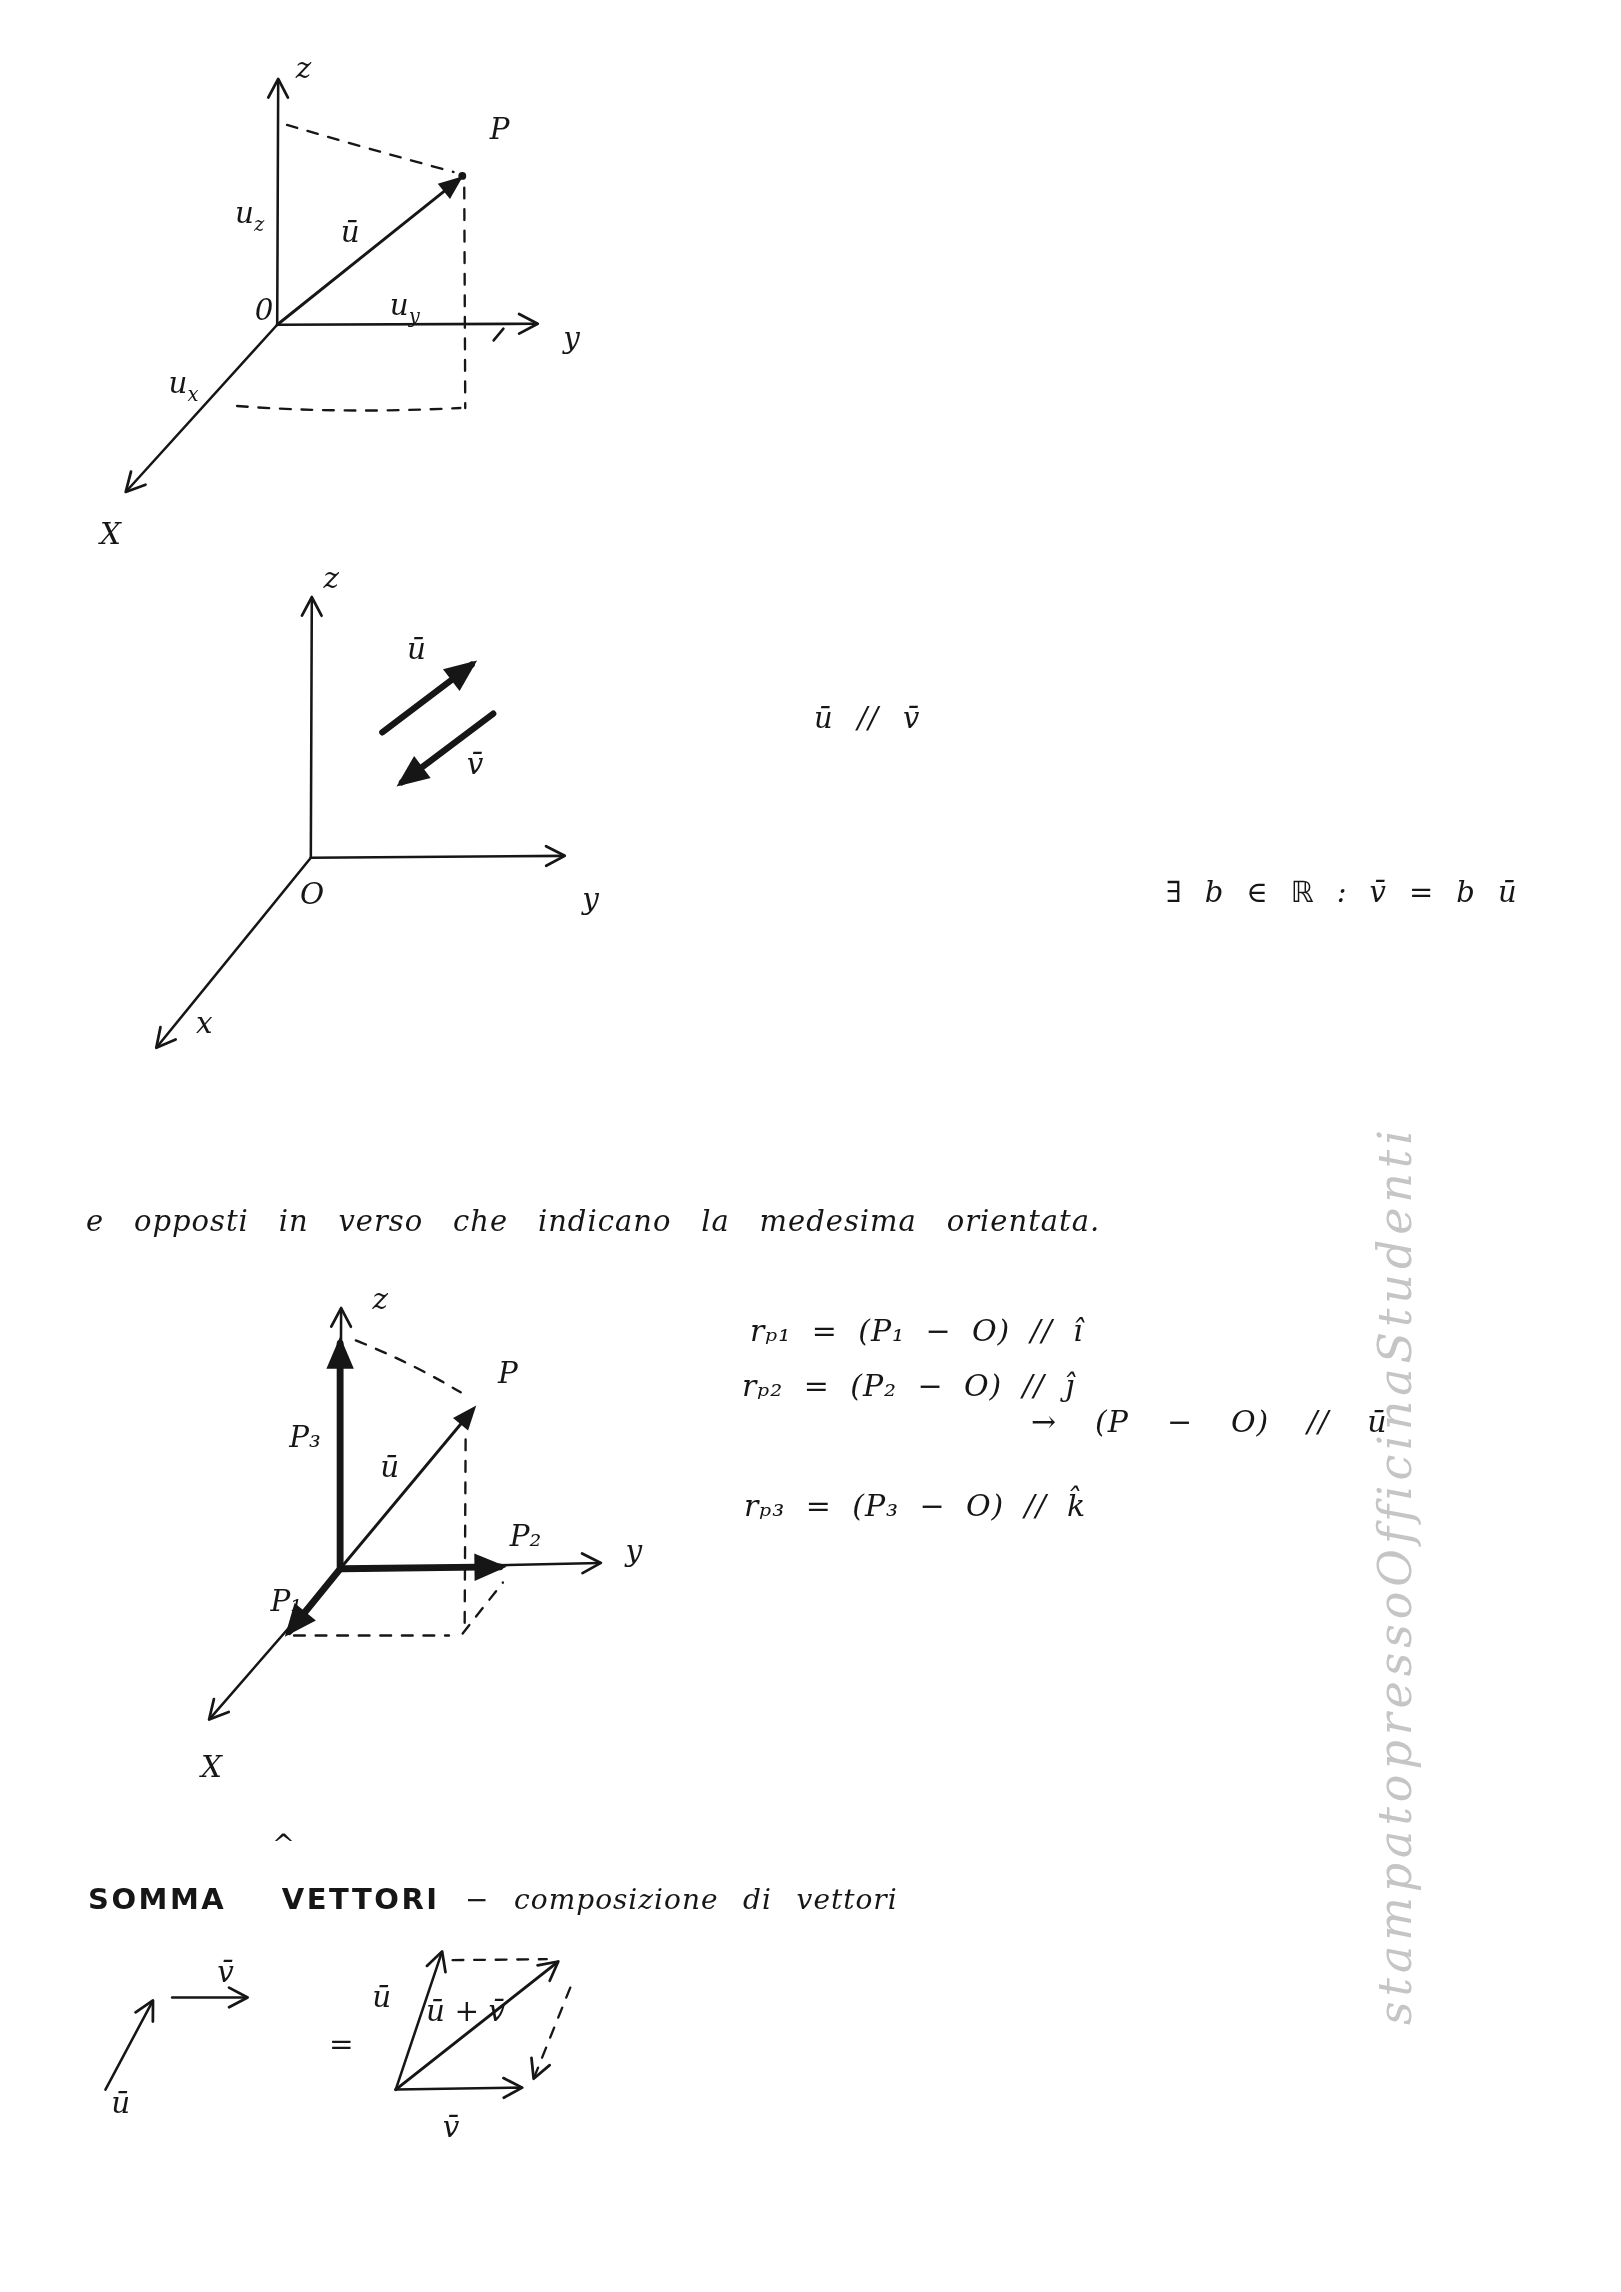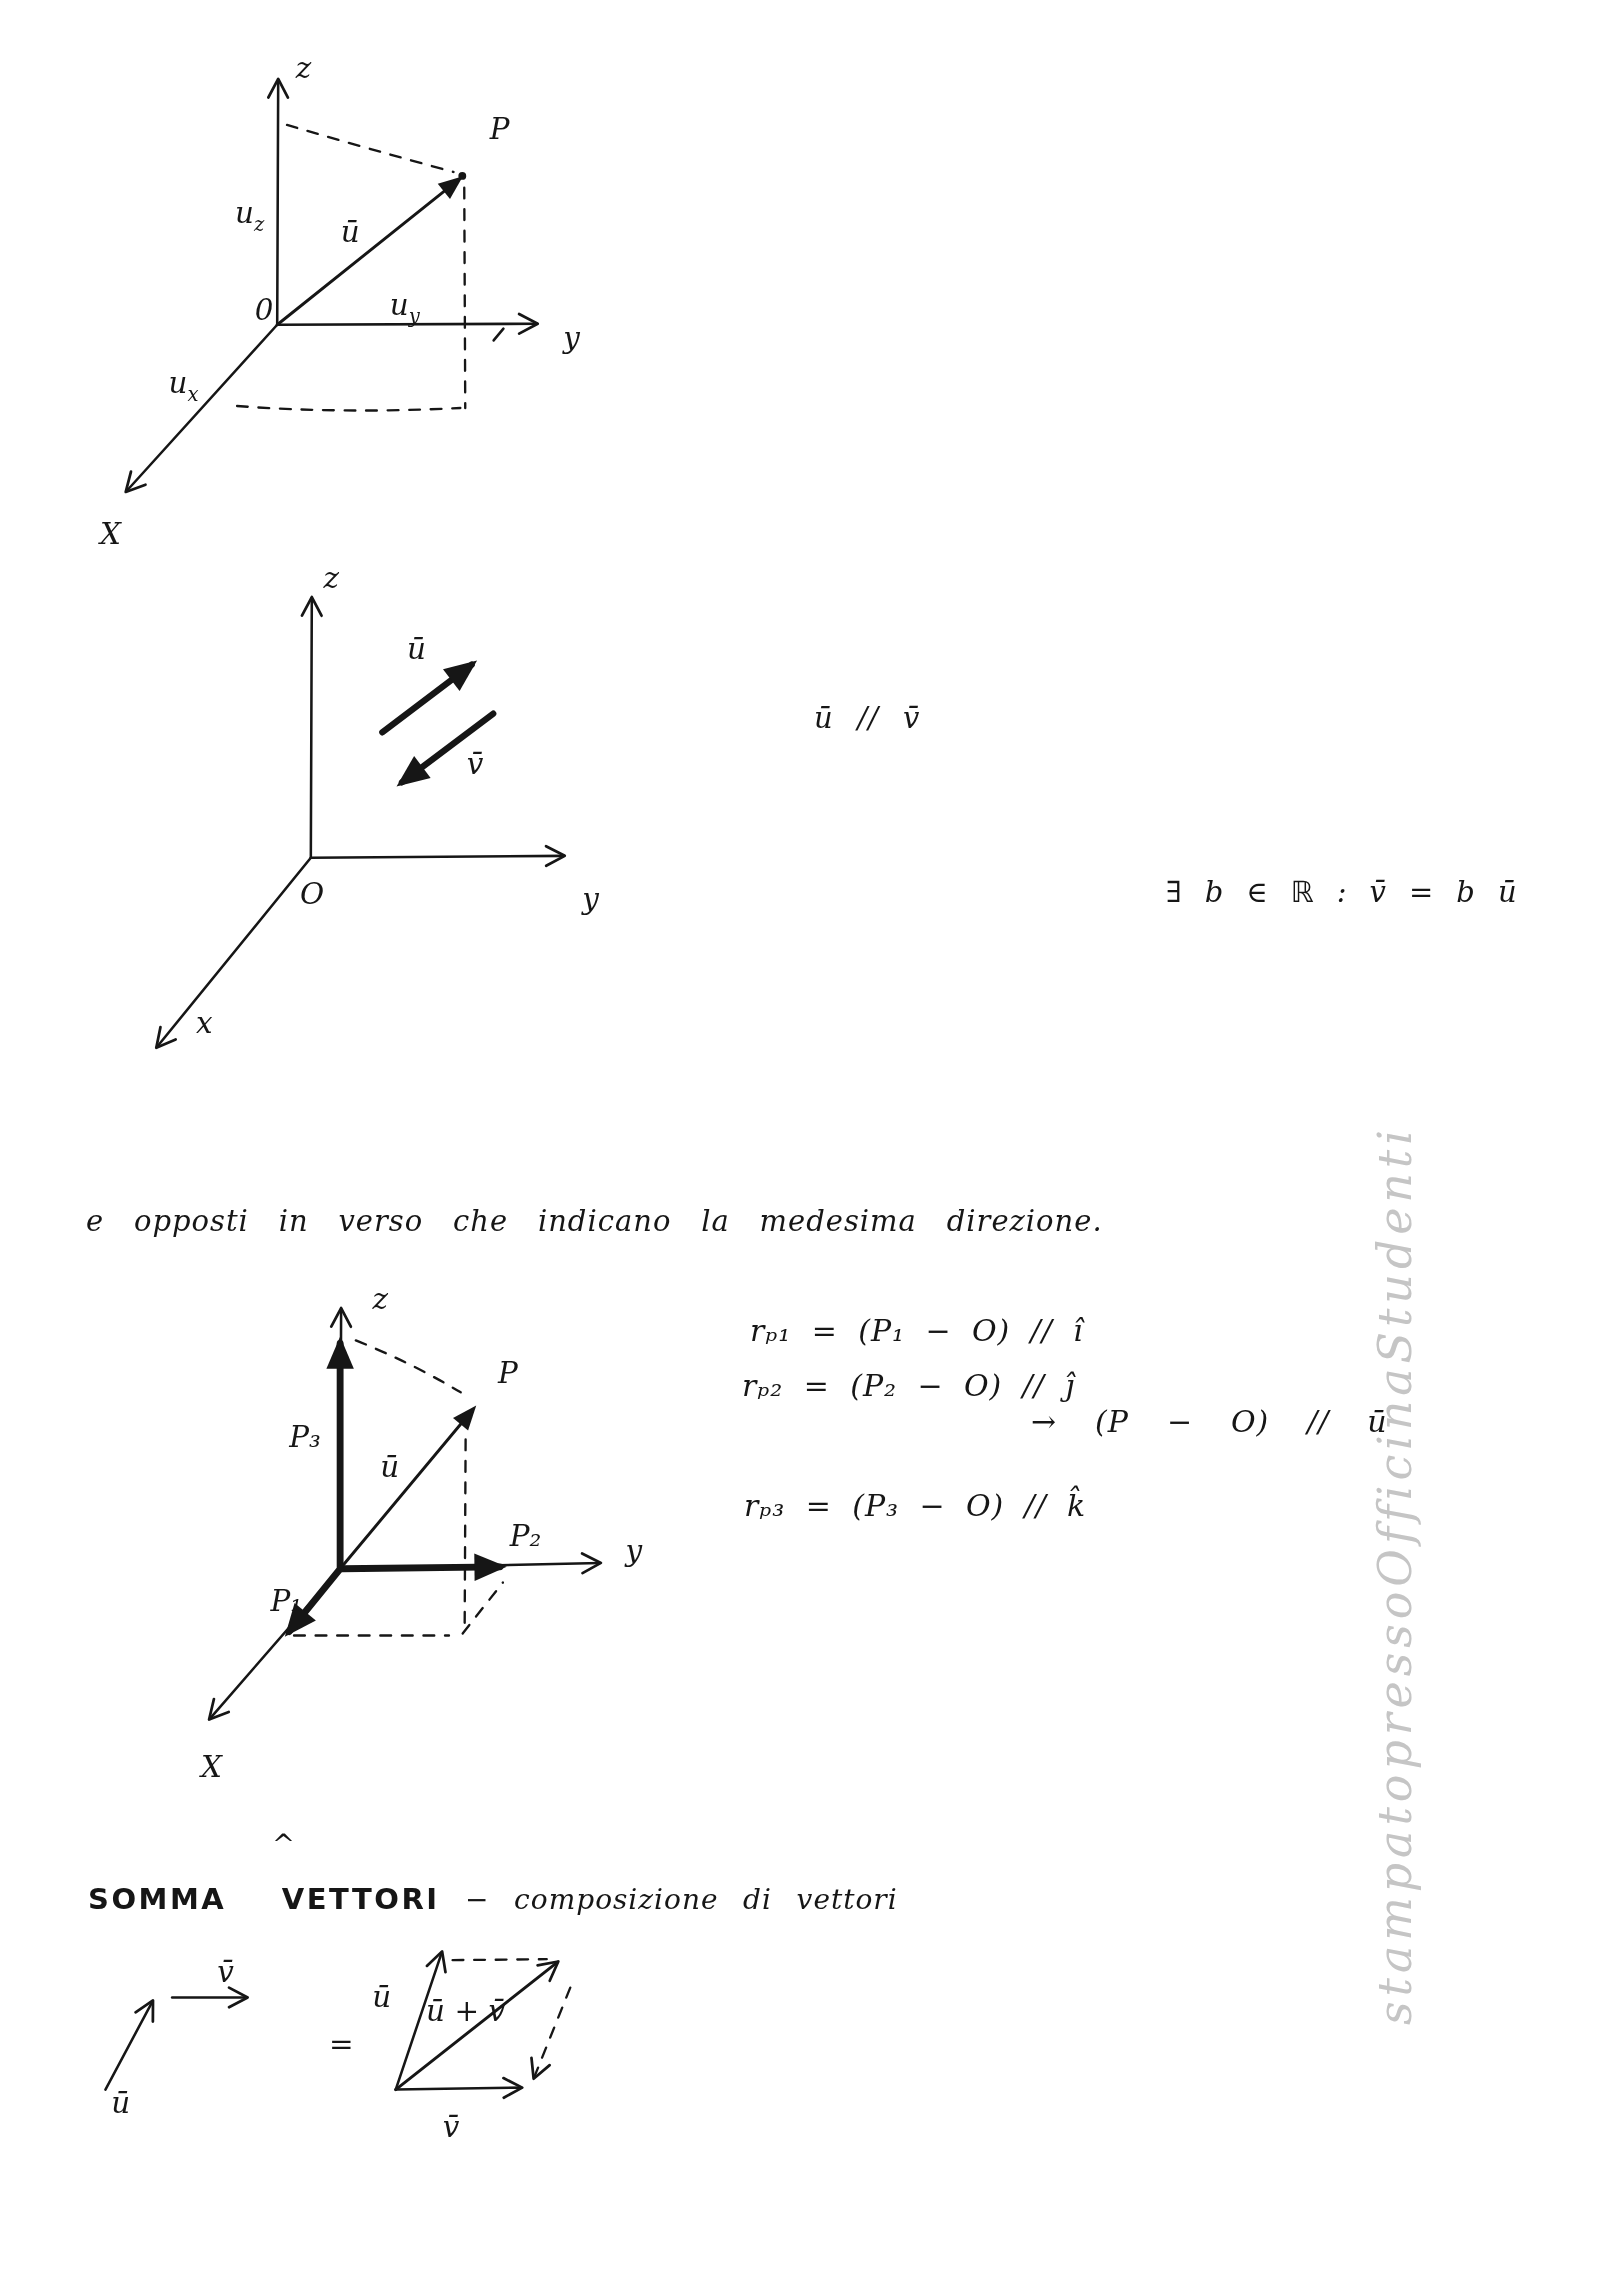--- a/index.html
+++ b/index.html
@@ -77,21 +77,21 @@
     <text x="315" y="112" font-size="32">ū</text>
     <text x="376" y="230" font-size="32">v̄</text>
     <text x="206" y="362" font-size="34">O</text>
     <text x="494" y="367">y</text>
     <text x="100" y="494" font-size="34">x</text>
   </svg>
 
   <div class="abs hw" style="left:814px;top:701px;word-spacing:13.7px;">ū // v̄</div>
   <div class="abs hw" style="left:1166px;top:875px;word-spacing:11.8px;">∃ b ∈ ℝ : v̄ = b ū</div>
 
-  <div class="abs hw" style="left:86px;top:1204px;word-spacing:19.6px;">e opposti in verso che indicano la medesima direzione.</div>
+  <div class="abs hw" style="left:86px;top:1204px;word-spacing:19.6px;">e opposti in verso che indicano la medesima orientata.</div>
 
   <svg class="abs" style="left:147px;top:1255px;" width="549" height="608" viewBox="0 0 560 620">
     <g>
       <path class="stroke thin" d="M197,320 L198,55" marker-end="url(#mChev)"></path>
       <path class="stroke thin" d="M197,320 L462,314" marker-end="url(#mChev)"></path>
       <path class="stroke thin" d="M197,320 L64,473" marker-end="url(#mChev)"></path>
     </g>
     <path class="stroke thick" d="M197,318 L197,90" marker-end="url(#mTriBig)"></path>
     <path class="stroke thick" d="M199,320 L360,318" marker-end="url(#mTriBig)"></path>
     <path class="stroke thick" d="M197,320 L145,384" marker-end="url(#mTriBig)"></path>

